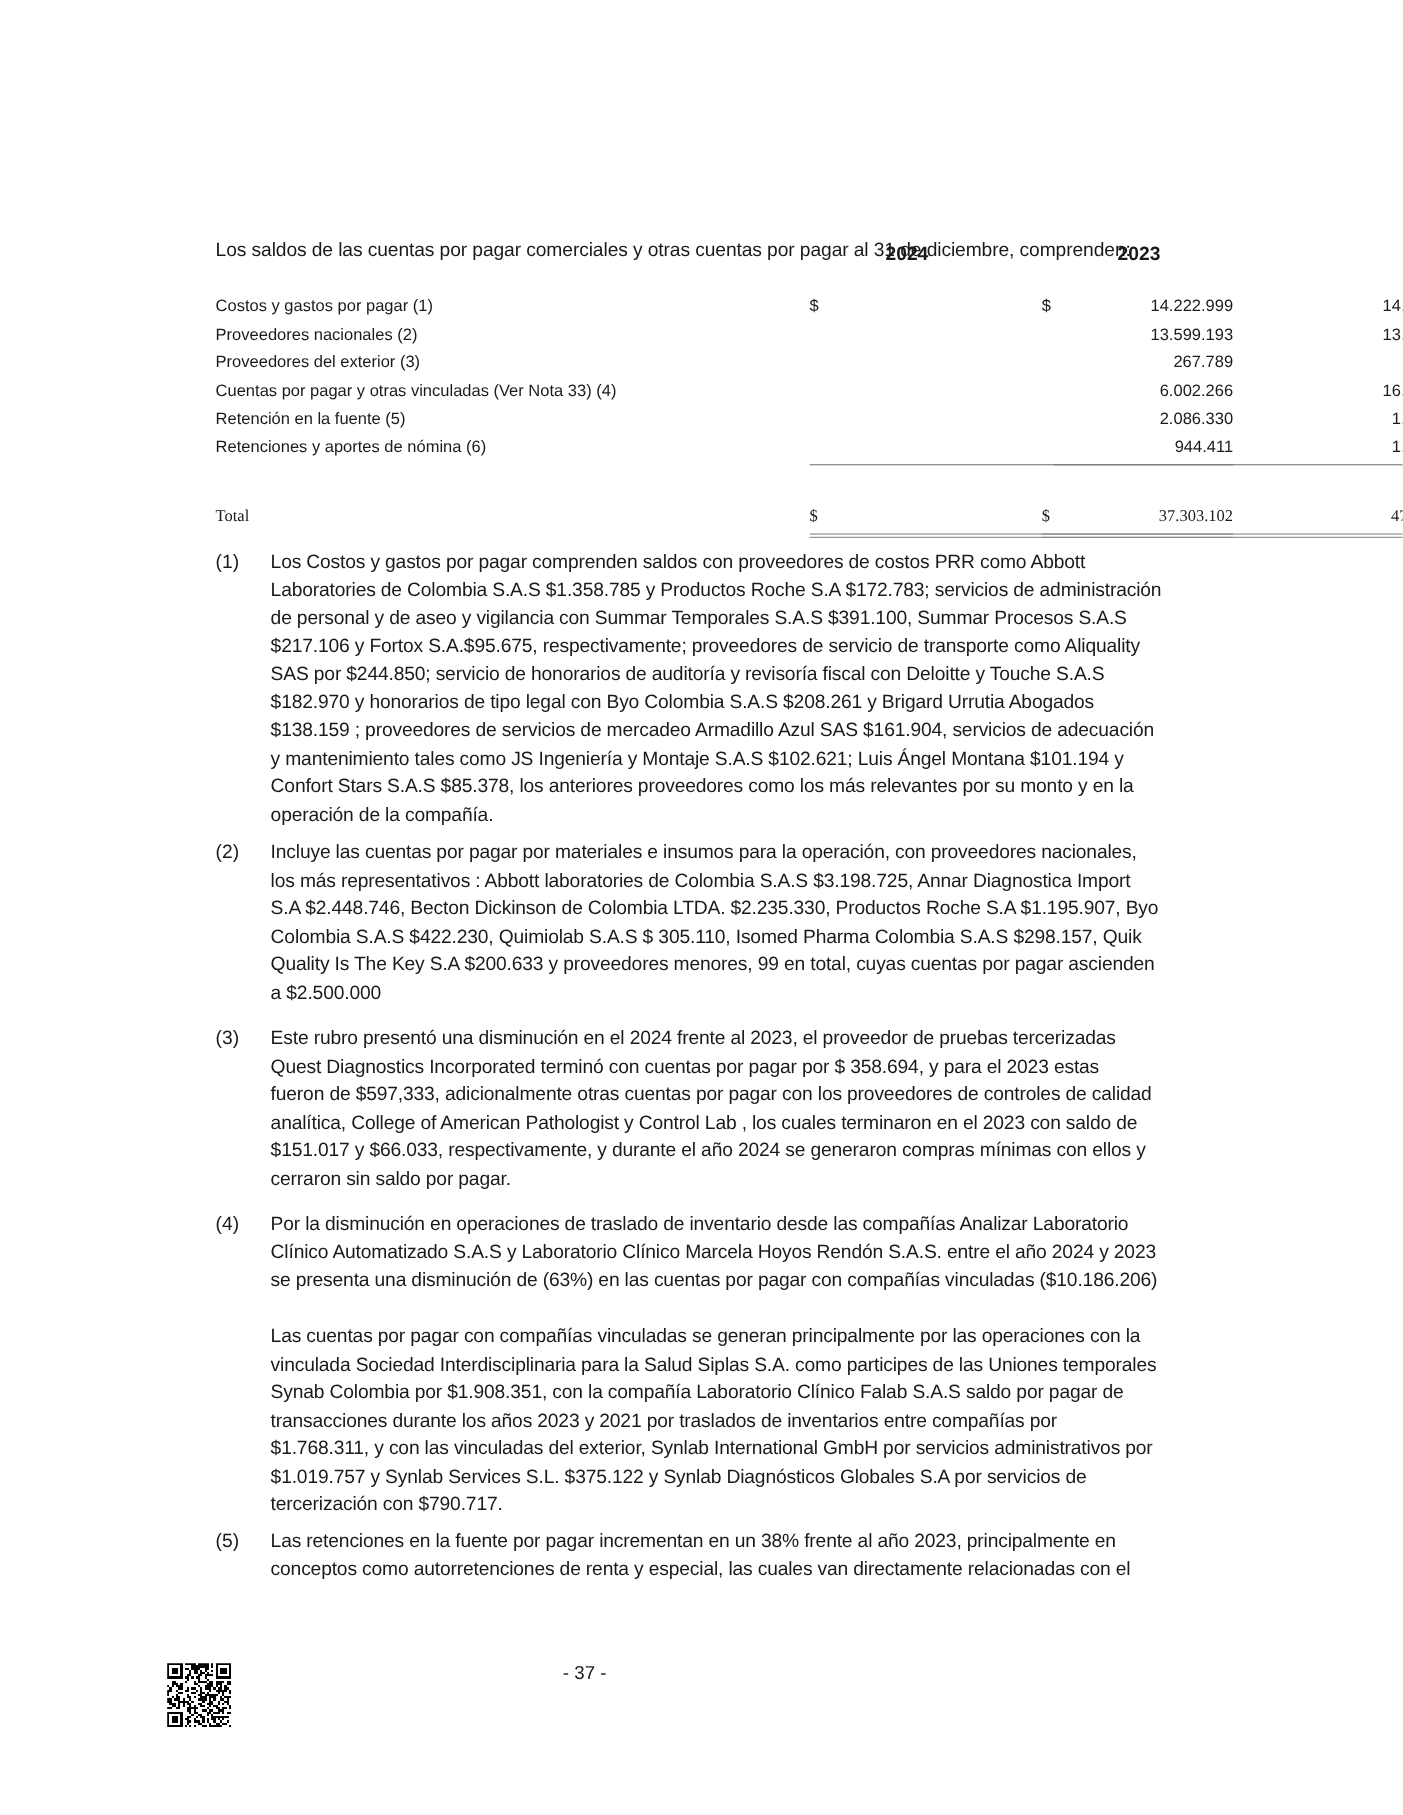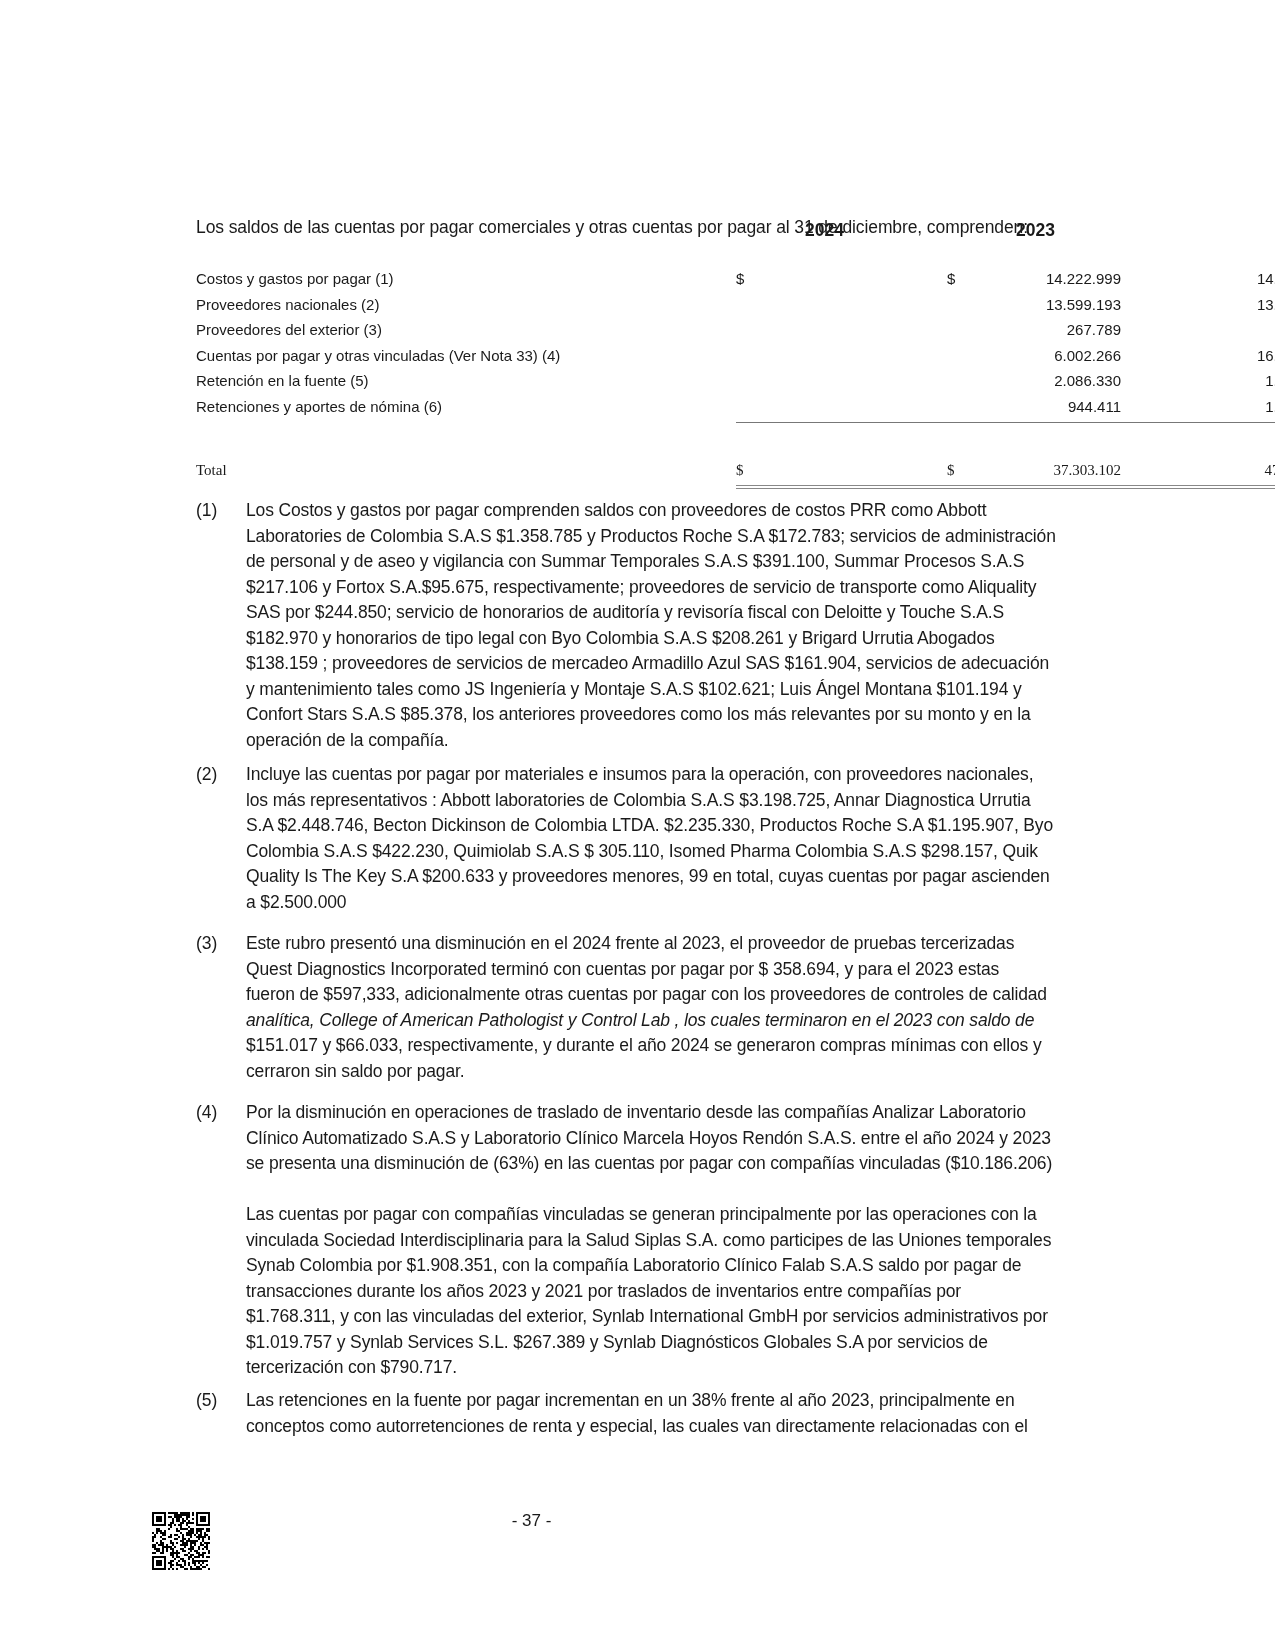--- a/index.html
+++ b/index.html
@@ -102,46 +102,46 @@
         <span class="line" style="top: 102px;">SAS por $244.850; servicio de honorarios de auditoría y revisoría fiscal con Deloitte y Touche S.A.S</span>
         <span class="line" style="top: 127.5px;">$182.970 y honorarios de tipo legal con  Byo Colombia S.A.S $208.261 y Brigard Urrutia Abogados</span>
         <span class="line" style="top: 153px;">$138.159 ; proveedores de servicios de mercadeo Armadillo Azul SAS $161.904, servicios de adecuación</span>
         <span class="line" style="top: 178.5px;">y mantenimiento tales como  JS Ingeniería y Montaje S.A.S $102.621; Luis Ángel Montana $101.194 y</span>
         <span class="line" style="top: 204px;">Confort Stars S.A.S $85.378, los anteriores proveedores como los más relevantes por su monto y en la</span>
         <span class="line" style="top: 229.5px;">operación de la compañía.</span>
       </div>
       <div class="note" style="top: 264px;">
         <span class="lab">(2)</span>
         <span class="line" style="top: 0px;">Incluye las cuentas por pagar por materiales e insumos para la operación, con proveedores nacionales,</span>
-        <span class="line" style="top: 25.5px;">los más representativos : Abbott laboratories de Colombia S.A.S $3.198.725, Annar Diagnostica Urrutia</span>
+        <span class="line" style="top: 25.5px;">los más representativos : Abbott laboratories de Colombia S.A.S $3.198.725, Annar Diagnostica Import</span>
         <span class="line" style="top: 51px;">S.A   $2.448.746, Becton Dickinson de Colombia LTDA. $2.235.330, Productos Roche S.A $1.195.907,  Byo</span>
         <span class="line" style="top: 76.5px;">Colombia S.A.S $422.230, Quimiolab S.A.S $ 305.110, Isomed Pharma Colombia S.A.S $298.157,  Quik</span>
         <span class="line" style="top: 102px;">Quality Is The Key S.A $200.633 y proveedores menores, 99 en total, cuyas cuentas por pagar ascienden</span>
         <span class="line" style="top: 127.5px;">a $2.500.000</span>
       </div>
       <div class="note" style="top: 433px;">
         <span class="lab">(3)</span>
         <span class="line" style="top: 0px;">Este rubro presentó una disminución en el 2024 frente al 2023, el proveedor de pruebas tercerizadas</span>
         <span class="line" style="top: 25.5px;">Quest Diagnostics Incorporated terminó con cuentas por pagar por $ 358.694, y para el 2023 estas</span>
         <span class="line" style="top: 51px;">fueron de $597,333, adicionalmente otras cuentas por pagar con los proveedores de controles de calidad</span>
-        <span class="line" style="top: 76.5px; font-style: italic;">analítica,  College of American Pathologist y Control Lab , los cuales terminaron en el 2023 con saldo de</span>
+        <span class="line" style="top: 76.5px;">analítica,  College of American Pathologist y Control Lab , los cuales terminaron en el 2023 con saldo de</span>
         <span class="line" style="top: 102px;">$151.017 y $66.033, respectivamente, y durante el año 2024 se generaron compras mínimas con ellos y</span>
         <span class="line" style="top: 127.5px;">cerraron sin saldo por pagar.</span>
       </div>
       <div class="note" style="top: 602px;">
         <span class="lab">(4)</span>
         <span class="line" style="top: 0px;">Por la disminución en operaciones de traslado de inventario desde las compañías Analizar Laboratorio</span>
         <span class="line" style="top: 25.5px;">Clínico Automatizado S.A.S y Laboratorio Clínico Marcela Hoyos Rendón S.A.S. entre el año 2024 y 2023</span>
         <span class="line" style="top: 51px;">se presenta una disminución de (63%) en las cuentas por pagar con compañías vinculadas ($10.186.206)</span>
         <span class="line" style="top: 102px;">Las cuentas por pagar con compañías vinculadas se generan principalmente por las operaciones con la</span>
         <span class="line" style="top: 127.5px;">vinculada Sociedad Interdisciplinaria para la Salud Siplas S.A. como participes de las Uniones temporales</span>
         <span class="line" style="top: 153px;">Synab Colombia por $1.908.351, con la compañía Laboratorio Clínico Falab S.A.S saldo por pagar de</span>
         <span class="line" style="top: 178.5px;">transacciones durante los años 2023 y 2021 por traslados de inventarios entre compañías por</span>
         <span class="line" style="top: 204px;">$1.768.311, y con las vinculadas del exterior, Synlab International GmbH por servicios administrativos por</span>
-        <span class="line" style="top: 229.5px;">$1.019.757 y Synlab Services S.L. $267.389 y Synlab Diagnósticos Globales S.A por servicios de</span>
+        <span class="line" style="top: 229.5px;">$1.019.757 y Synlab Services S.L. $375.122 y Synlab Diagnósticos Globales S.A por servicios de</span>
         <span class="line" style="top: 255px;">tercerización con  $790.717.</span>
       </div>
       <div class="note" style="top: 890px;">
         <span class="lab">(5)</span>
         <span class="line" style="top: 0px;">Las retenciones en la fuente por pagar incrementan en un 38% frente al año 2023, principalmente en</span>
         <span class="line" style="top: 25.5px;">conceptos como autorretenciones de renta y especial, las cuales van directamente relacionadas con el</span>
       </div>
     </div>
 
   <svg class="qr" viewBox="0 0 29 29" id="qr" shape-rendering="crispEdges">

